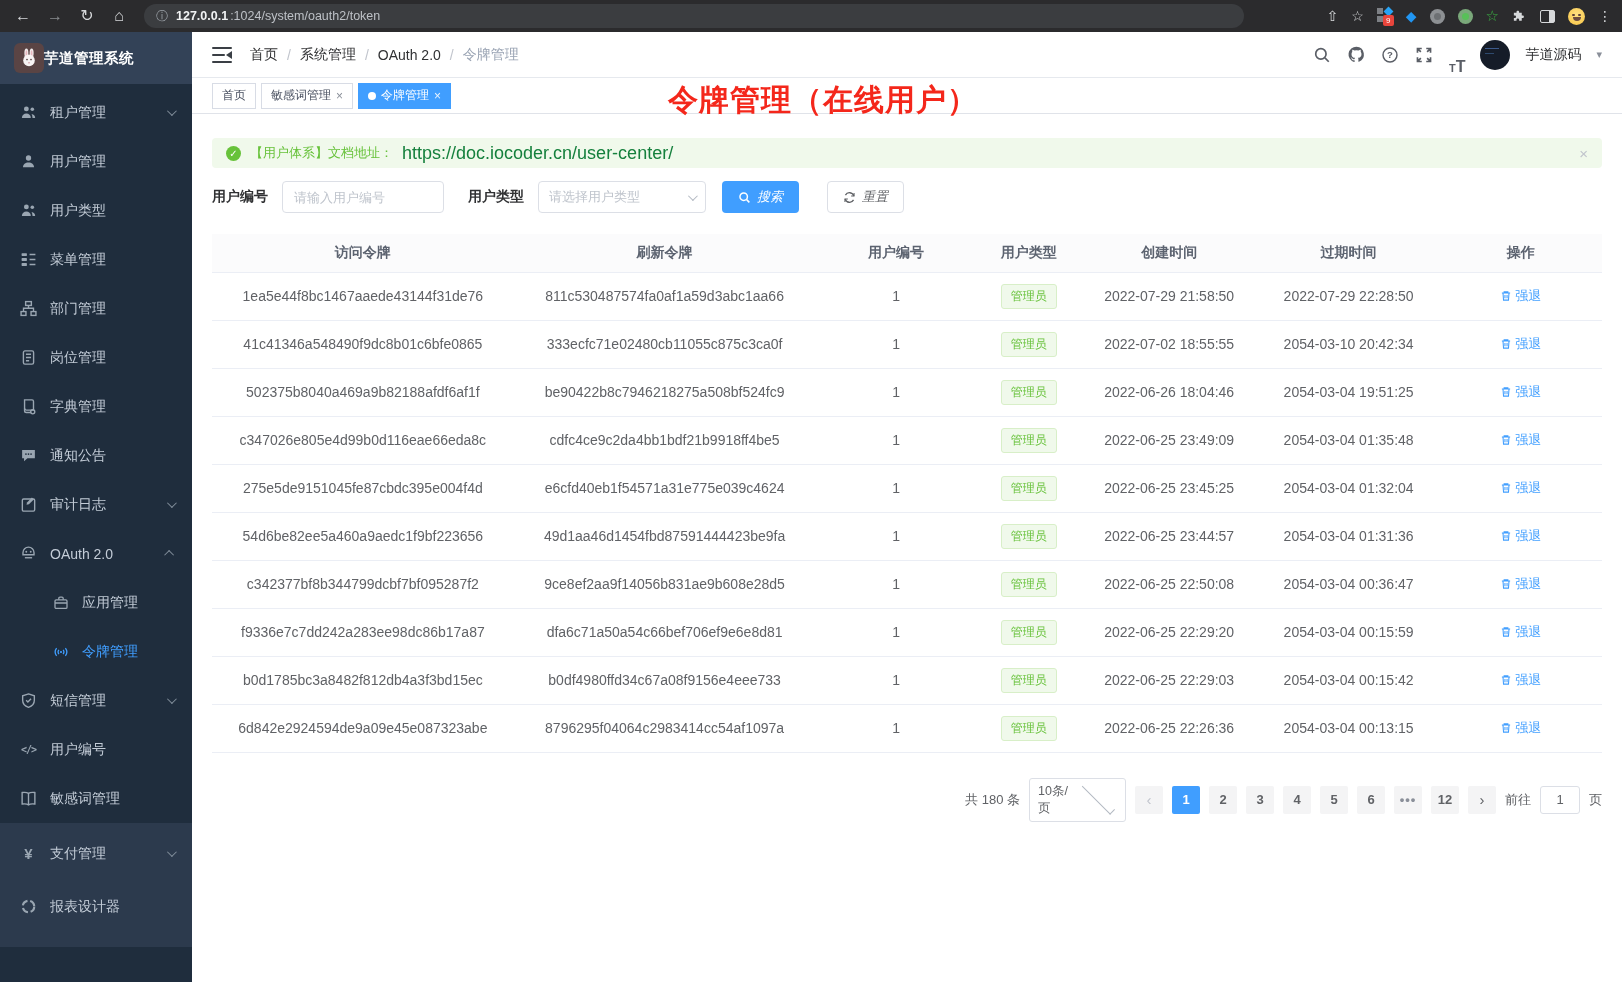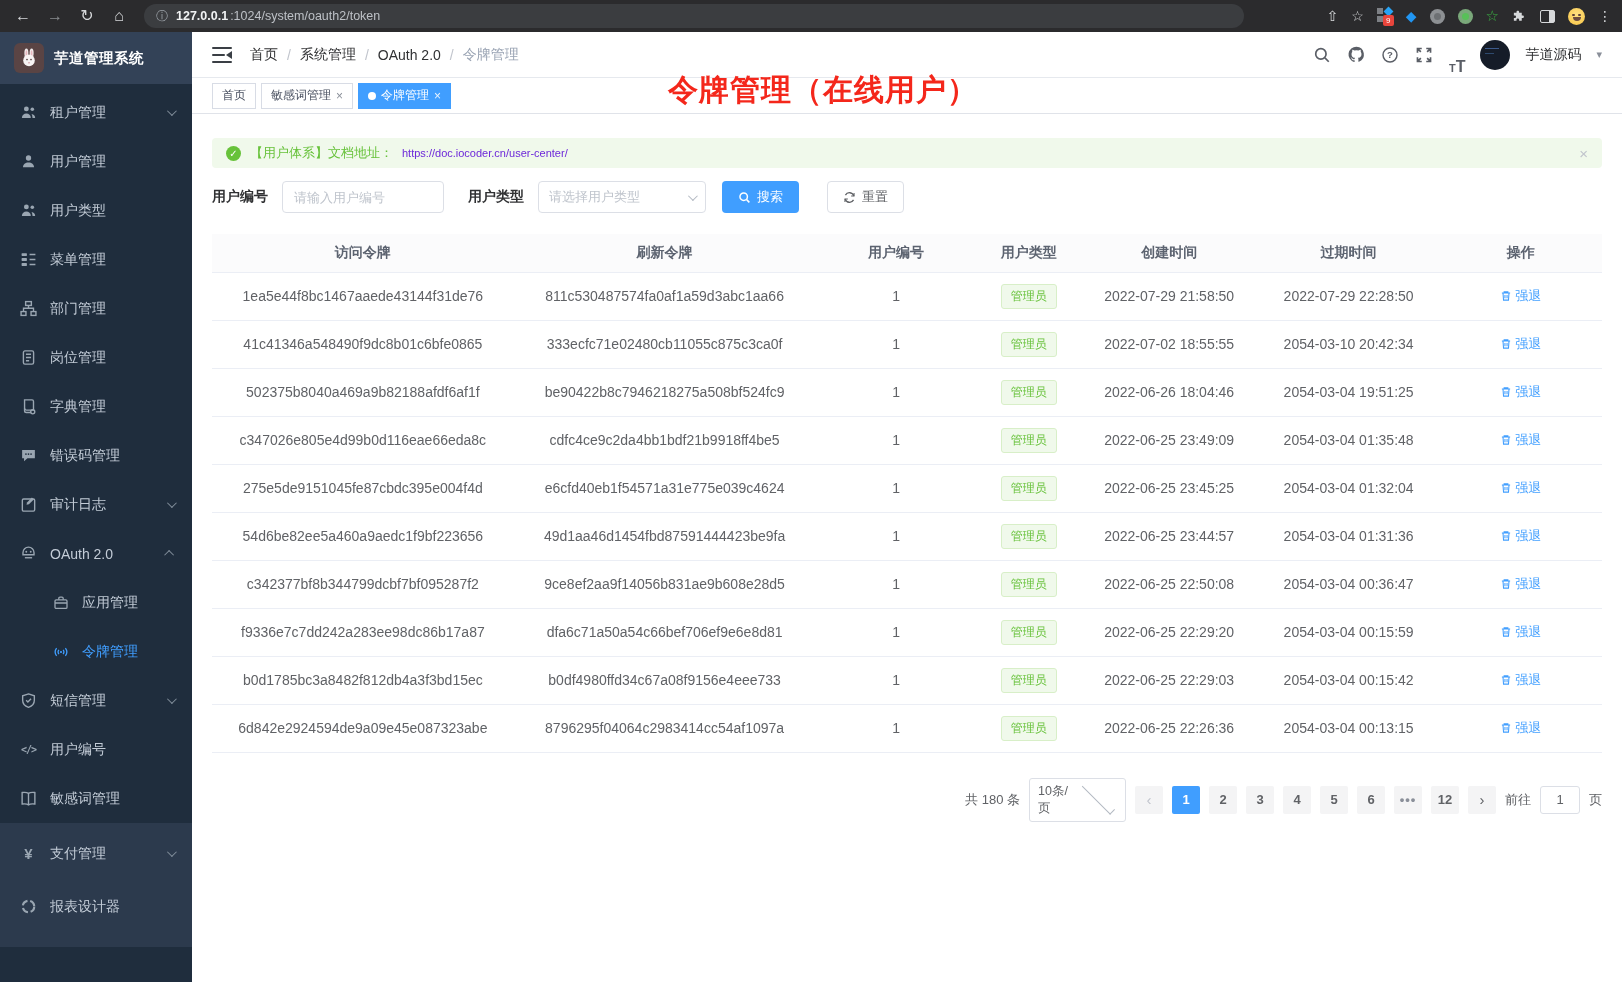--- a/index.html
+++ b/index.html
@@ -37,21 +37,21 @@
     background:#5d4037;box-shadow:6px 0 0 #5d4037;}
   .emoji-face::after{content:"";position:absolute;left:4.5px;top:9px;width:8px;height:4px;border-radius:0 0 8px 8px;background:#6d4c41;}
   .splitview { width:15px; height:13px; border:1.6px solid #d6d8da; border-radius:2px; position:relative;}
   .splitview::after{content:"";position:absolute;right:0;top:0;bottom:0;width:5px;background:#d6d8da;}
 
   
   .app { position:absolute; top:32px; left:0; right:0; bottom:0; display:flex; }
 
   
   .sidebar { width:192px; background:#1f2d3d; flex-shrink:0; display:flex; flex-direction:column; }
-  .logo-row { height:52px; background:#334257; display:flex; align-items:center; padding:0 14px; gap:10px; }
+  .logo-row { height:52px; background:#334257; display:flex; align-items:center; padding:0 14px; gap:0; }
   .logo-img { width:30px; height:30px; border-radius:6px; background:#5a4444; display:flex; align-items:center; justify-content:center; overflow:hidden;}
   .logo-title { color:#fff; font-size:14.5px; font-weight:700; letter-spacing:.5px; }
   .menu { flex:1; padding-top:4px; }
   .mi { height:49px; display:flex; align-items:center; padding:0 18px 0 20px; color:#c3ccd7; font-size:14px; cursor:pointer; }
   .mi .ic { width:17px; height:17px; margin-right:13px; color:#9aa6b2; display:flex; align-items:center; justify-content:center; flex-shrink:0;}
   .mi .lbl { flex:1; white-space:nowrap; }
   .mi.sub { padding-left:52px; }
   .mi.active, .mi.active .ic { color:#409eff; }
   .chev { width:7px; height:7px; border-right:1.6px solid #808d9a; border-bottom:1.6px solid #808d9a; flex-shrink:0;}
   .chev.down { transform:rotate(45deg) translateY(-2px); }
@@ -85,45 +85,45 @@
   .user-caret { color:#8a8f99; font-size:11px; cursor:pointer; }
 
   .tabbar { height:36px; display:flex; align-items:center; padding:0 20px; gap:5px; border-bottom:1px solid #e0e3e9; }
   .tag { height:26px; display:flex; align-items:center; padding:0 9px; border:1px solid #d8dce5; background:#fff;
     color:#495060; font-size:12px; gap:5px; cursor:pointer; }
   .tag .x { font-size:12px; color:#8a8f99; cursor:pointer; }
   .tag.active { background:#409eff; border-color:#409eff; color:#fff; }
   .tag.active .x { color:#eaf4ff; }
   .tag .dot { width:8px; height:8px; border-radius:50%; background:#fff; }
 
-  .annotation { position:absolute; left:476px; top:38px; z-index:30; color:#f4271b;
+  .annotation { position:absolute; left:476px; top:48px; z-index:30; color:#f4271b;
     font-size:30px; font-weight:600; letter-spacing:1px; pointer-events:none; white-space:nowrap;}
 
   .content { padding:0 20px; flex:1; }
 
   .alert { margin-top:24px; height:30px; background:#f0f9eb; border-radius:4px; display:flex; align-items:center;
     padding:0 14px; gap:9px; }
   .alert .okic { width:15px; height:15px; border-radius:50%; background:#67c23a; color:#fff; font-size:10px;
     line-height:15px; text-align:center; flex-shrink:0; }
   .alert .atxt { color:#67c23a; font-size:13px; }
-  .alert .alink { color:#6d28d9; font-size:11px; cursor:pointer;text-align:right; }
+  .alert .alink { color:#15803d; font-size:18px; cursor:pointer;text-align:right; }
   .alert .aclose { margin-left:auto; color:#c0c4cc; font-size:15px; cursor:pointer; }
 
   .filters { margin-top:13px; display:flex; align-items:center; gap:12px; }
   .flabel { font-size:14px; font-weight:700; color:#303133; margin-right:2px; }
   .f-input { width:162px; height:32px; border:1px solid #dcdfe6; border-radius:4px; padding:0 11px;
     font-size:13px; color:#606266; outline:none; }
   .f-input::placeholder { color:#bfc4cc; }
   .f-select { width:168px; height:32px; border:1px solid #dcdfe6; border-radius:4px; padding:0 10px;
     display:flex; align-items:center; cursor:pointer; }
   .f-select .ph { color:#bfc4cc; font-size:13px; flex:1; }
   .sel-chev { width:7px; height:7px; border-right:1.4px solid #b3b9c2; border-bottom:1.4px solid #b3b9c2;
     transform:rotate(45deg) translateY(-2px); }
   .btn { height:32px; border-radius:4px; display:inline-flex; align-items:center; gap:6px;
-    padding:0 15px; font-size:13px; cursor:pointer; border:1px solid transparent; }
+    padding:0 15px; font-size:13px; cursor:pointer; border:1px solid transparent;font-style:italic; }
   .btn.primary { background:#409eff; color:#fff; margin-left:4px; }
   .btn.plain { background:#fff; border-color:#dcdfe6; color:#606266; margin-left:16px; }
 
   table.grid { margin-top:21px; width:100%; border-collapse:collapse; table-layout:fixed; }
   .grid th { height:38px; background:#fbfbfc; border-bottom:1px solid #ebeef5; font-size:14px; font-weight:700;
     color:#5c6370; text-align:center; }
   .grid td { height:48px; border-bottom:1px solid #ebeef5; text-align:center; font-size:14px; color:#606266;
     white-space:nowrap; overflow:hidden; }
   .badge { display:inline-block; padding:3px 9px; background:#f0f9eb; border:1px solid #d8efc8;
     border-radius:3px; color:#67c23a; font-size:12px; }
@@ -275,21 +275,21 @@
       </div>
       <div class="mi">
         <span class="ic">
             <svg width="17" height="17" viewBox="0 0 16 16" fill="currentColor">
               <path d="M2 2.8h12v7.8H7l-3.2 2.8v-2.8H2z"></path>
               <circle cx="5.6" cy="6.7" r=".8" fill="#1f2d3d"></circle>
               <circle cx="8" cy="6.7" r=".8" fill="#1f2d3d"></circle>
               <circle cx="10.4" cy="6.7" r=".8" fill="#1f2d3d"></circle>
             </svg>
           </span>
-        <span class="lbl">错误码管理</span>
+        <span class="lbl">通知公告</span>
       </div>
       <div class="mi">
         <span class="ic">
             <svg width="17" height="17" viewBox="0 0 16 16" fill="none" stroke="currentColor" stroke-width="1.3">
               <rect x="2.2" y="2.8" width="11.6" height="11.4" rx="1.2"></rect>
               <path d="M11.2 1.4 6.6 6l-.5 2.3L8.4 7.8 13 3.2z" fill="currentColor" stroke="none"></path>
             </svg>
           </span>
         <span class="lbl">审计日志</span>
         <span class="chev down"></span>

